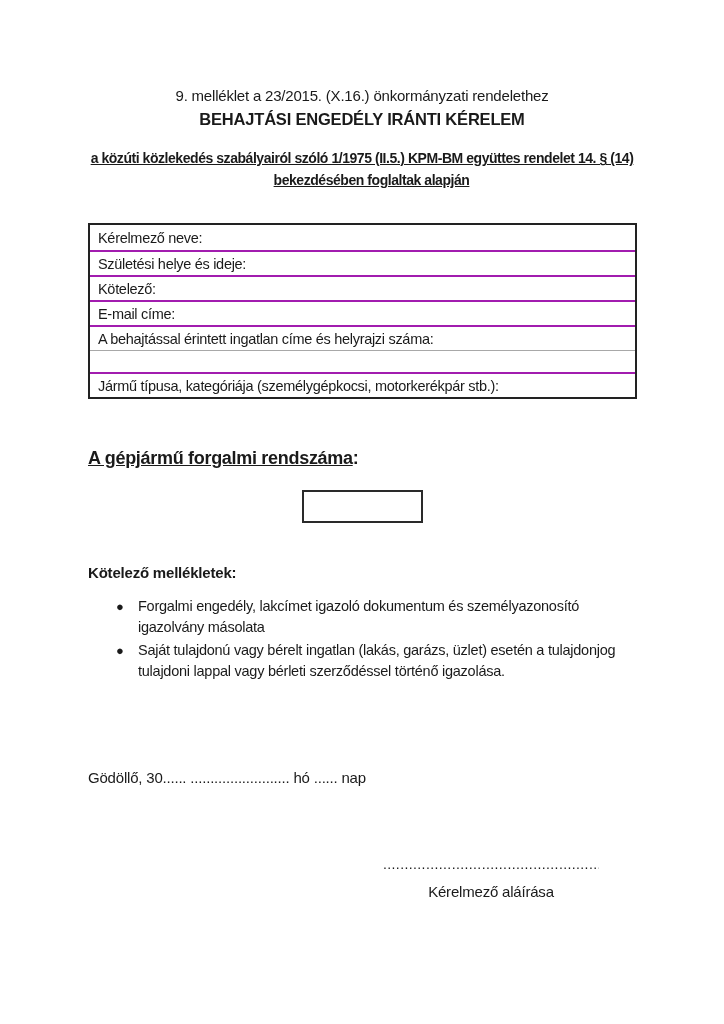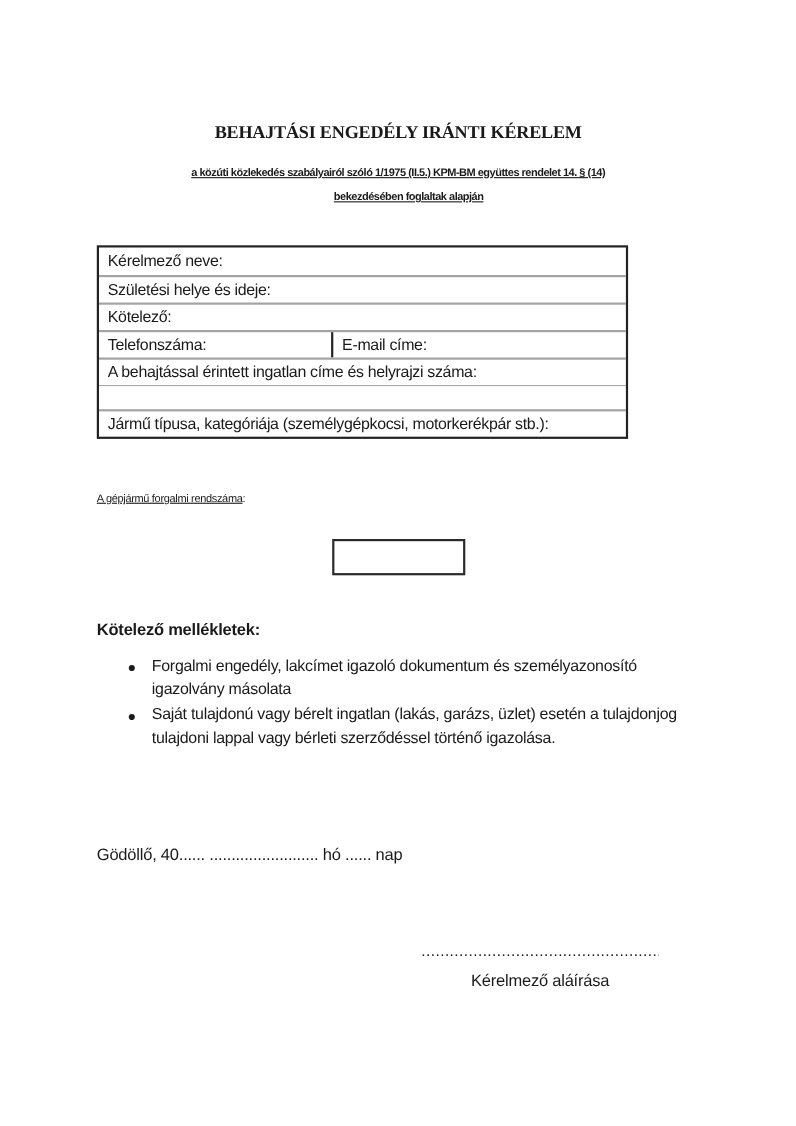--- a/index.html
+++ b/index.html
@@ -18,68 +18,67 @@
   .header-note {
     top: 87px;
     font-size: 15px;
     letter-spacing: -0.2px;
   }
   .doc-title {
     top: 110px;
     font-size: 16.5px;
     font-weight: bold;
     letter-spacing: -0.2px;
-    font-family: Liberation Serif, serif;
   }
   .legal-ref {
-    font-size: 10px;
+    font-size: 14px;
     font-weight: bold;
     text-decoration: underline;
     letter-spacing: -0.45px;
     line-height: 22px;
   }
   .legal-ref-1 { top: 147px; }
   .legal-ref-2 { top: 169px; padding-left: 19px; }
 
   
   .form-table {
     position: absolute;
     left: 88px;
     top: 223px;
-    width: 483px;
+    width: 549px;
     border: 2px solid #222;
     background: #fff;
   }
   .t-row {
     position: relative;
     display: flex;
     align-items: center;
     height: 25px;
-    border-top: 2px solid #a3a3a3;
+    border-top: 2px solid #a21caf;
     font-size: 14.5px;
     letter-spacing: -0.3px;
   }
   .t-row:first-child { border-top: none; }
   .t-row.light-top { border-top: 1px solid #a8a8a8; height: 22px; }
   .t-row .lbl { padding-left: 8px; white-space: nowrap; }
   .t-row.split { padding: 0; }
   .t-cell {
     display: flex;
     align-items: center;
     height: 100%;
   }
   .t-cell.left { width: 213px; border-right: 2px solid #222; }
   .t-cell.right { flex: 1; }
 
   .plate-label {
     position: absolute;
     left: 88px;
     top: 448px;
-    font-size: 10px;
-    font-weight: normal;
+    font-size: 18px;
+    font-weight: bold;
     letter-spacing: -0.3px;
   }
   .plate-label .u { text-decoration: underline; }
   .plate-box {
     position: absolute;
     left: 302px;
     top: 490px;
     width: 121px;
     height: 33px;
     border: 2px solid #2a2a2a;
@@ -145,40 +144,38 @@
     margin-top: 12px;
     font-size: 15px;
     letter-spacing: -0.2px;
   }
 </style>
 </head>
 <body>
 
 <div class="page">
 
+  <div class="centered header-note">9. melléklet a 23/2015. (X.16.) önkormányzati rendelethez</div>
 
   <div class="centered doc-title">BEHAJTÁSI ENGEDÉLY IRÁNTI KÉRELEM</div>
 
   <div class="centered legal-ref legal-ref-1">a közúti közlekedés szabályairól szóló 1/1975 (II.5.) KPM-BM együttes rendelet 14. § (14)</div>
   <div class="centered legal-ref legal-ref-2">bekezdésében foglaltak alapján</div>
 
   <div class="form-table">
     <div class="t-row">
       <span class="lbl">Kérelmező neve:</span>
     </div>
     <div class="t-row">
       <span class="lbl">Születési helye és ideje:</span>
     </div>
     <div class="t-row">
       <span class="lbl">Kötelező:</span>
     </div>
     <div class="t-row split">
-      <div class="t-cell left">
-        <span class="lbl">Telefonszáma:</span>
-      </div>
       <div class="t-cell right">
         <span class="lbl">E-mail címe:</span>
       </div>
     </div>
     <div class="t-row">
       <span class="lbl">A behajtással érintett ingatlan címe és helyrajzi száma:</span>
     </div>
     <div class="t-row light-top"></div>
     <div class="t-row">
       <span class="lbl">Jármű típusa, kategóriája (személygépkocsi, motorkerékpár stb.):</span>
@@ -195,20 +192,20 @@
     <li class="attach-item">
       <span class="bullet">●</span>
       <span class="attach-text">Forgalmi engedély, lakcímet igazoló dokumentum és személyazonosító igazolvány másolata</span>
     </li>
     <li class="attach-item">
       <span class="bullet">●</span>
       <span class="attach-text">Saját tulajdonú vagy bérelt ingatlan (lakás, garázs, üzlet) esetén a tulajdonjog tulajdoni lappal vagy bérleti szerződéssel történő igazolása.</span>
     </li>
   </ul>
 
-  <div class="date-line">Gödöllő, 40......  ......................... hó  ...... nap</div>
+  <div class="date-line">Gödöllő, 30......  ......................... hó  ...... nap</div>
 
   <div class="signature-block">
     <div class="signature-dots">........................................................</div>
     <div class="signature-label">Kérelmező aláírása</div>
   </div>
 
 </div>
 
 </body></html>

